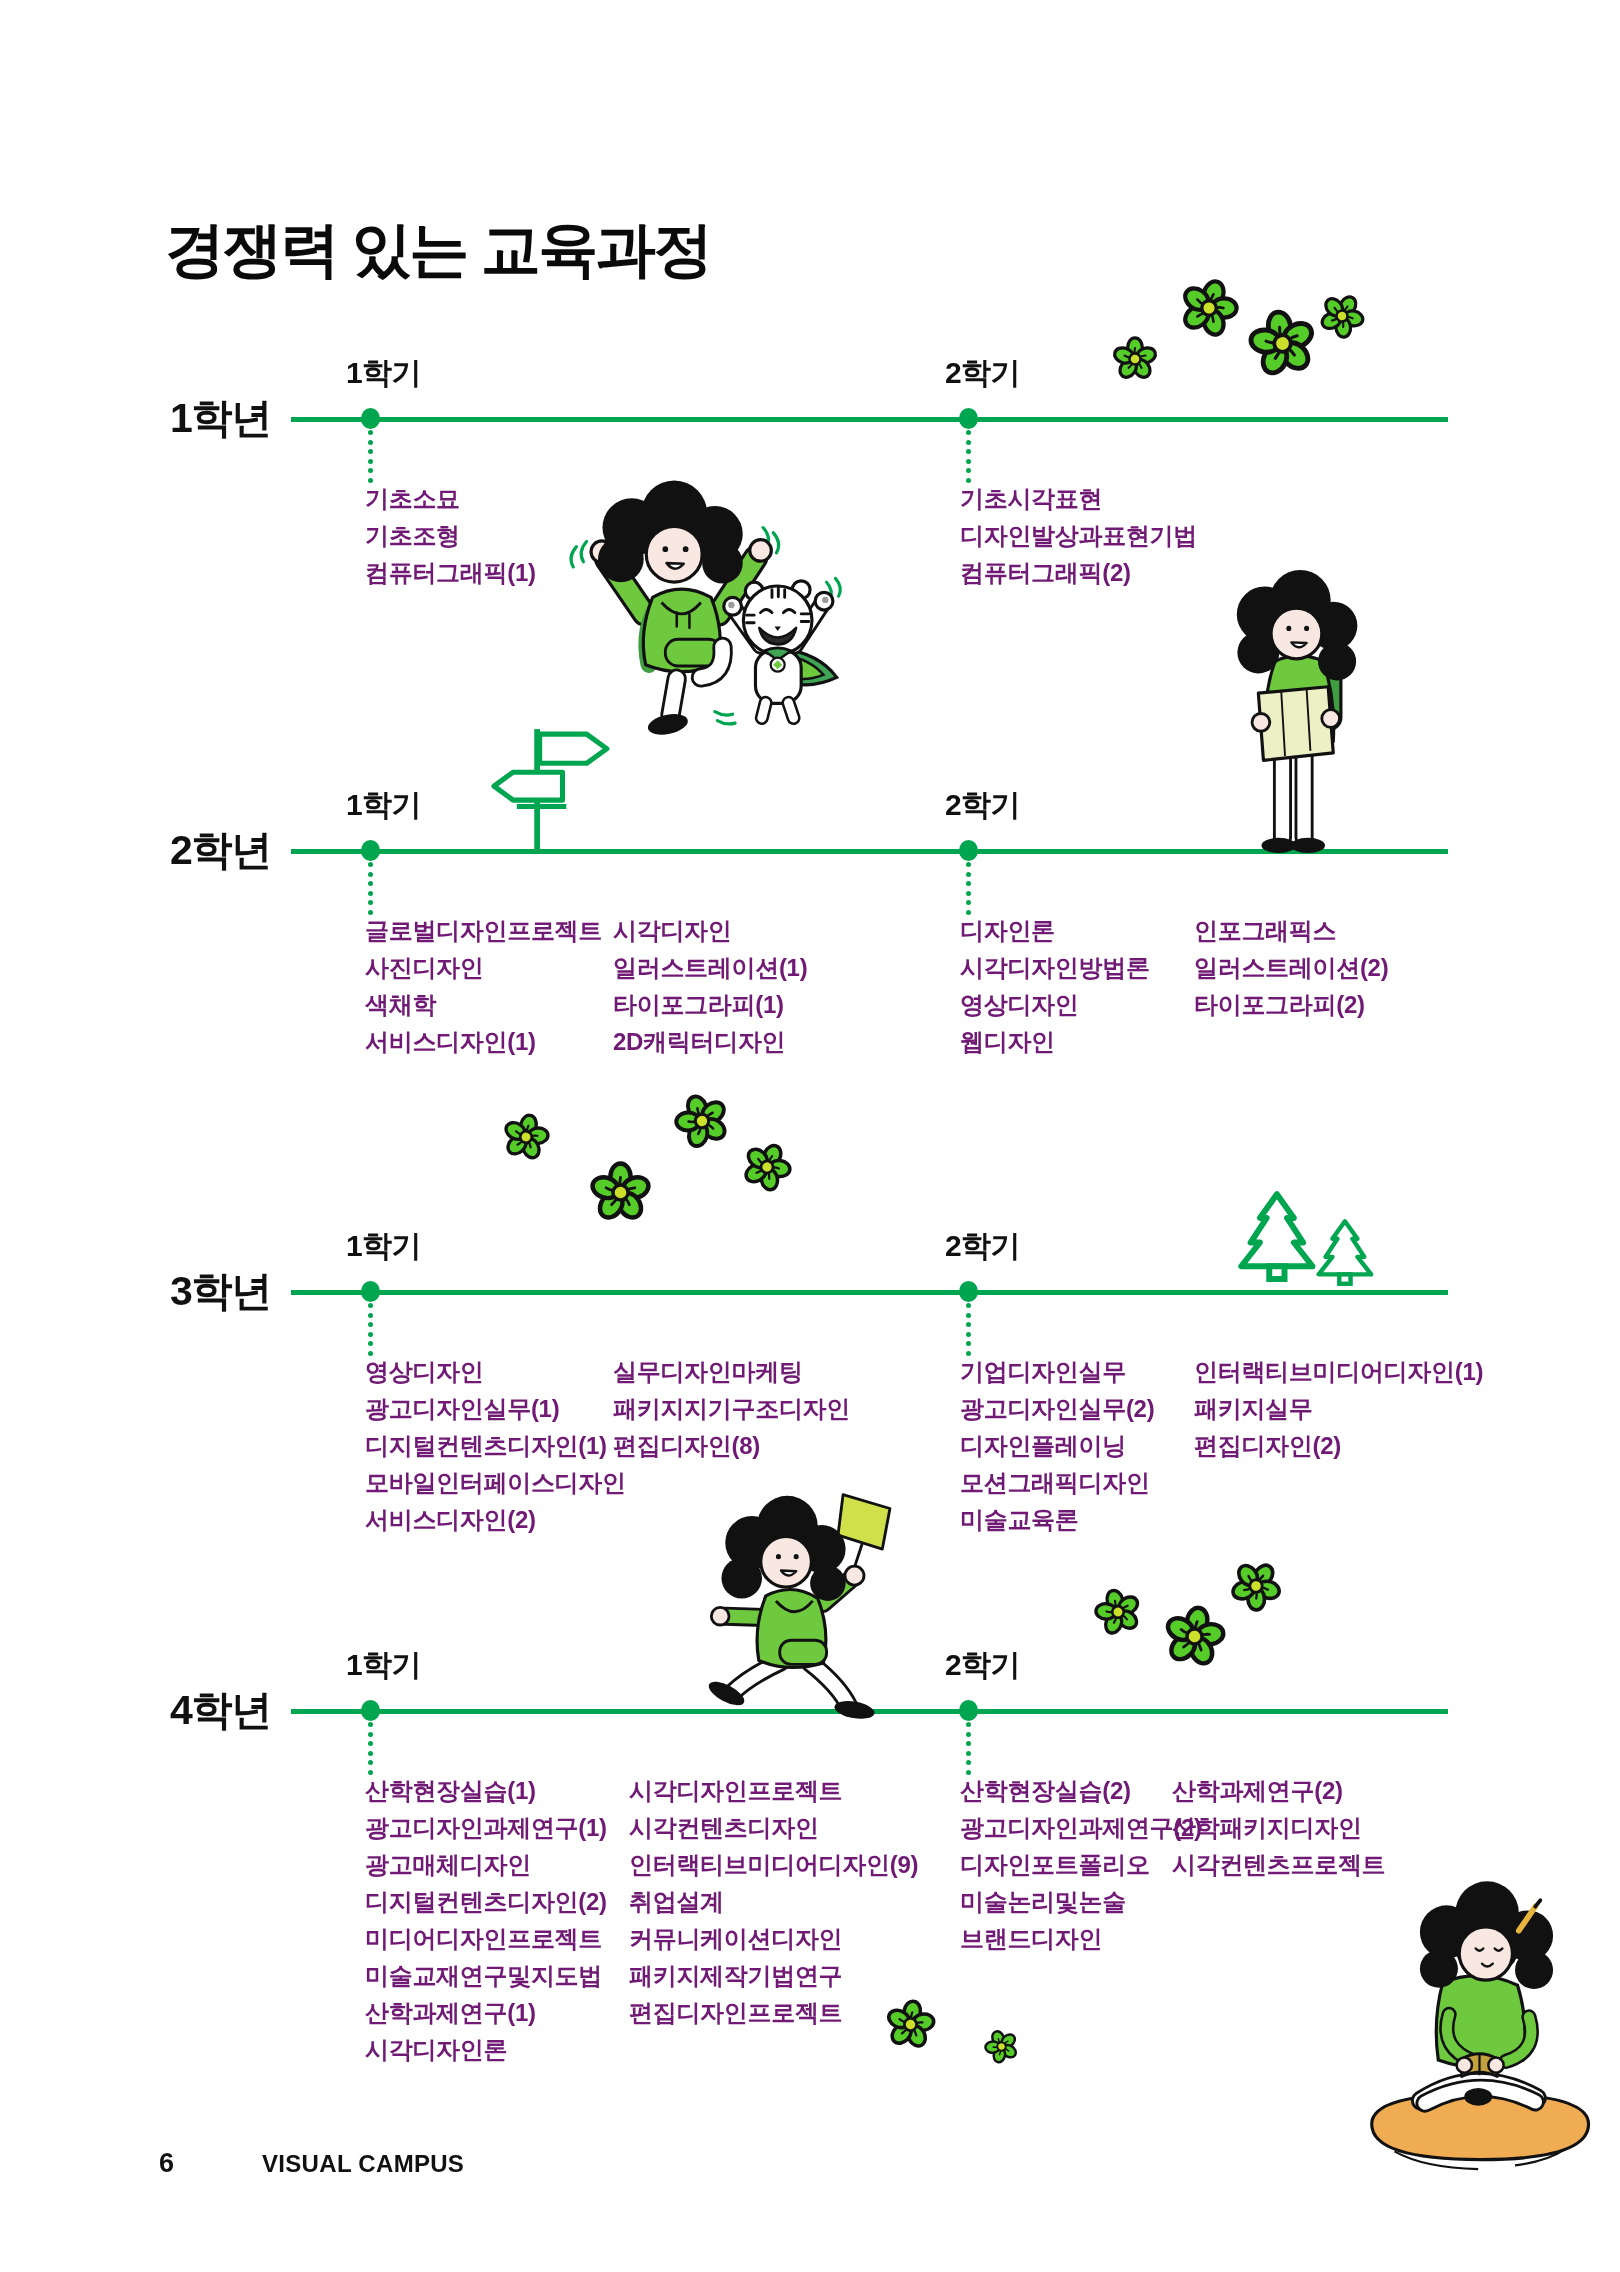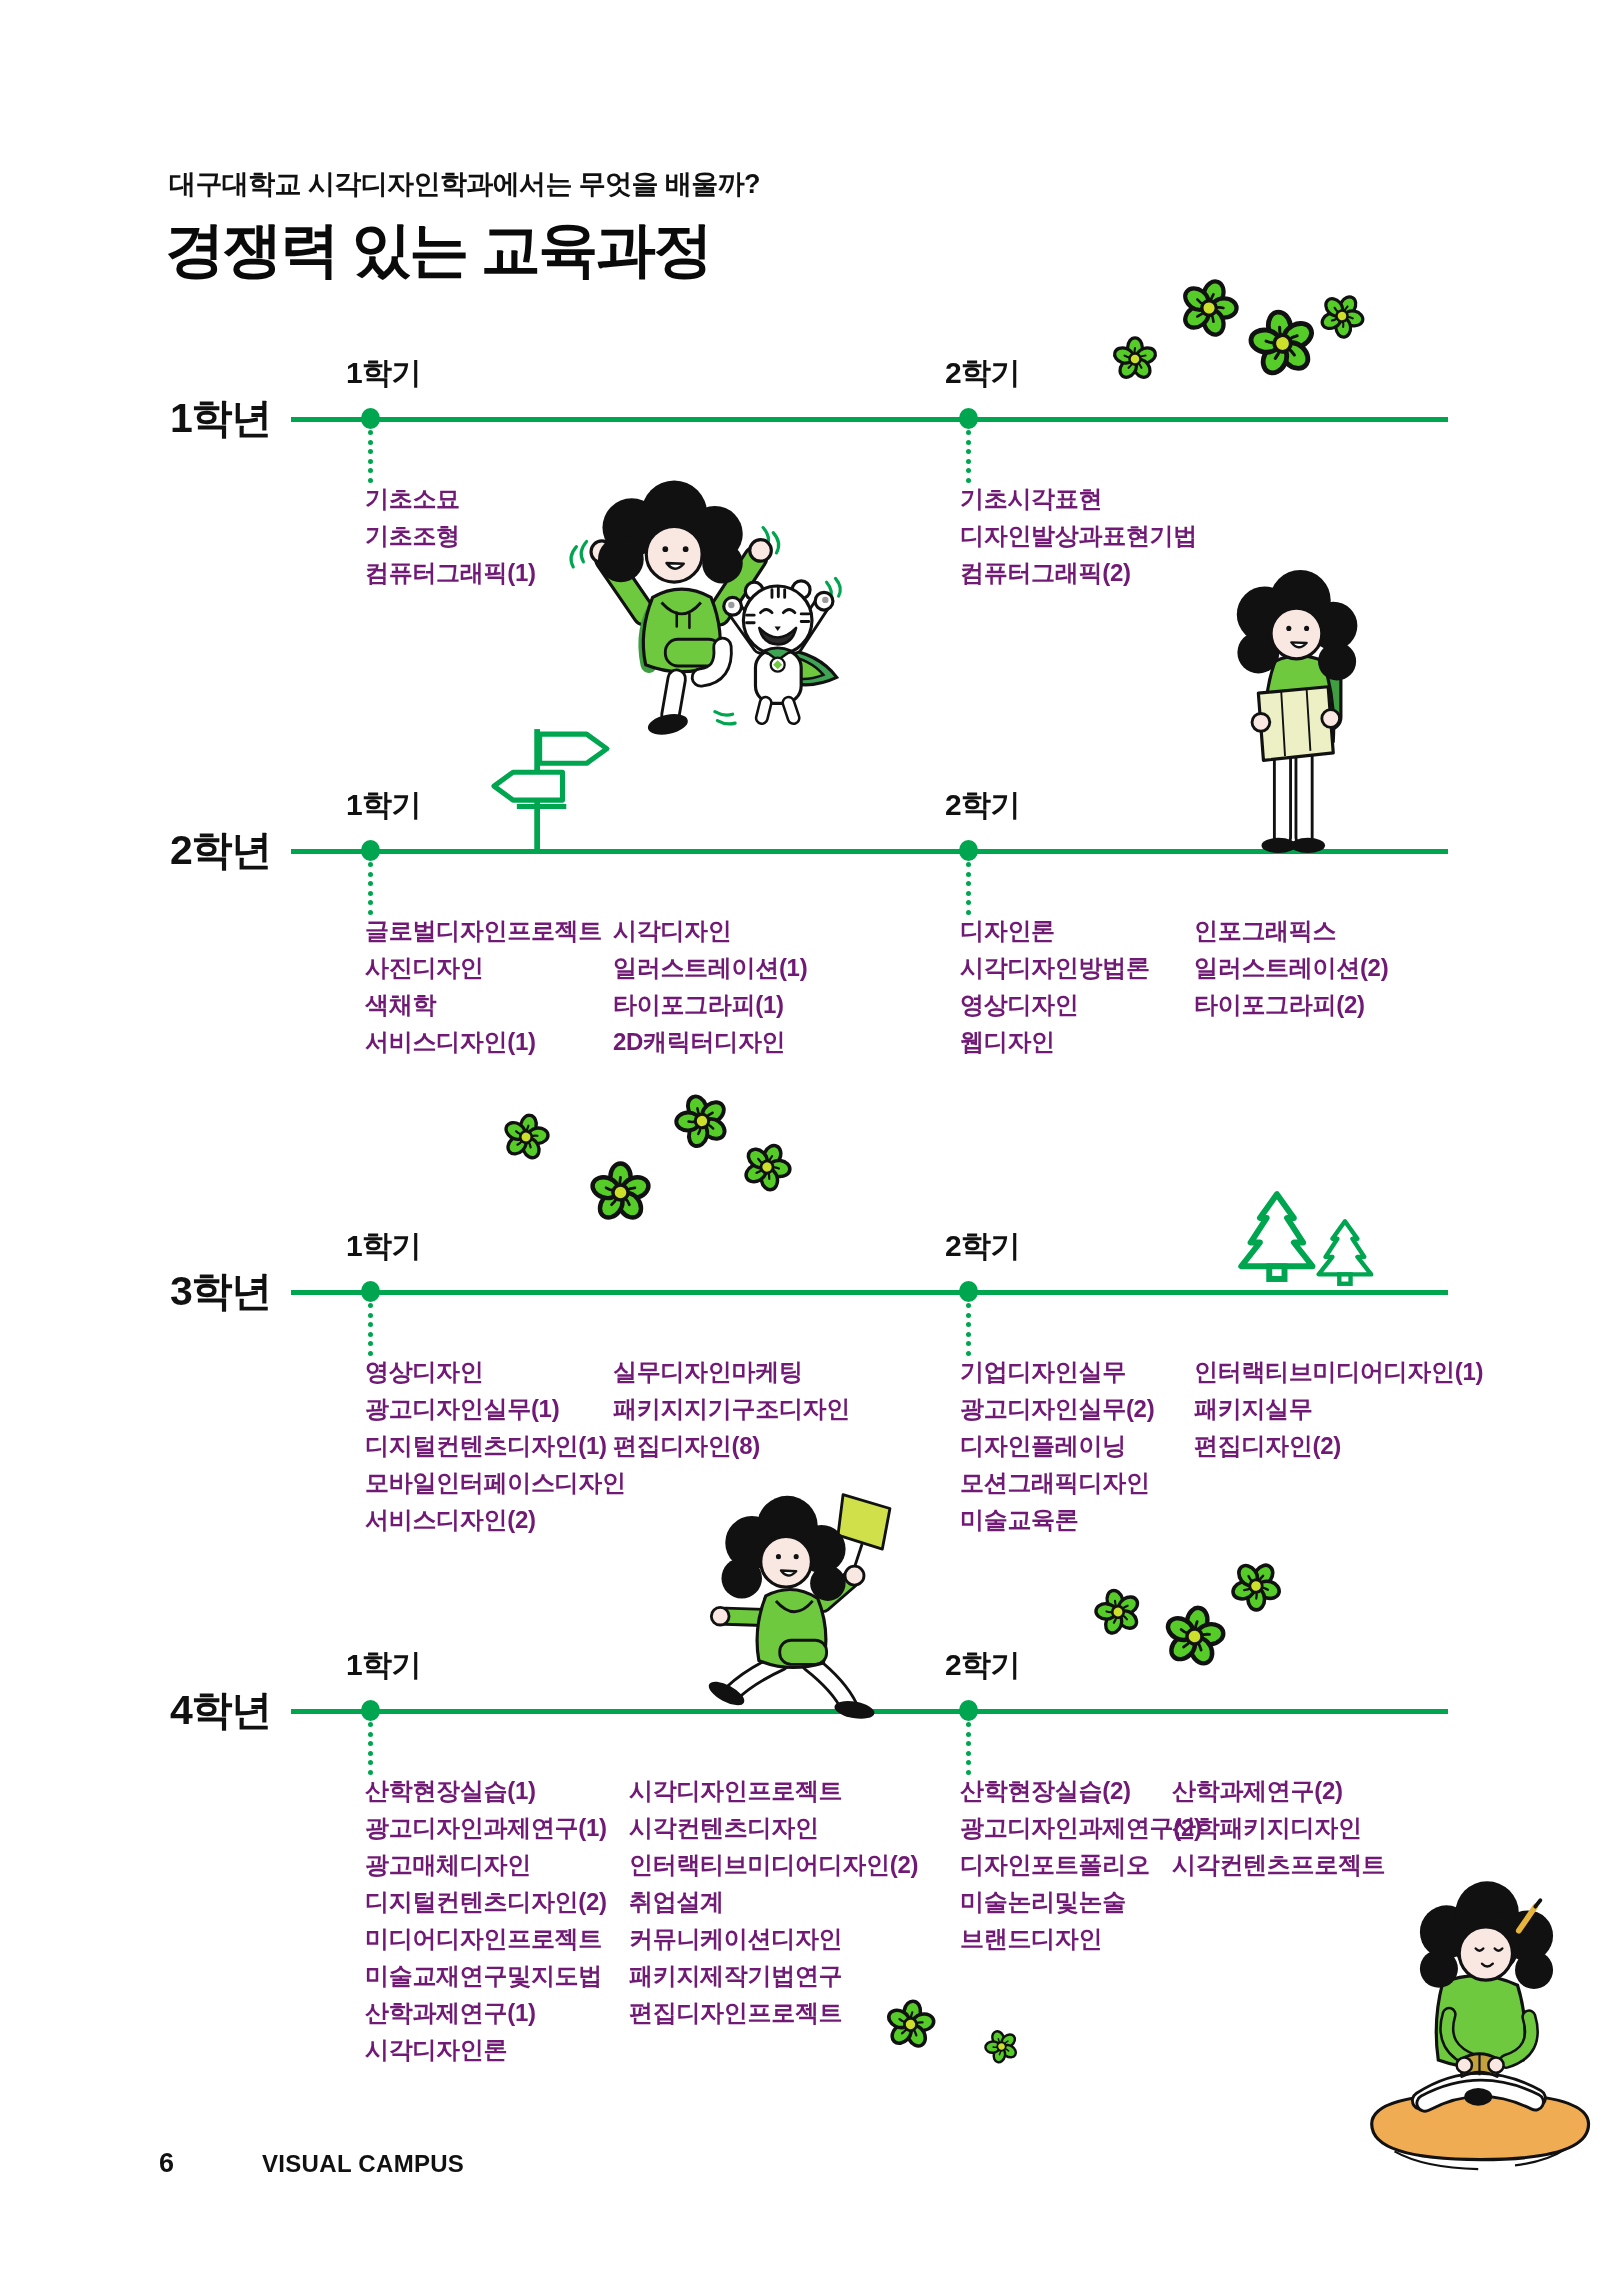--- a/index.html
+++ b/index.html
@@ -80,21 +80,20 @@
         </g>
         <circle cx="50" cy="50" r="12" fill="#CBDF2B" stroke="#111" stroke-width="5.5"></circle>
       </symbol>
       <symbol id="sym-tree" viewBox="0 0 120 110">
         <path d="M60 5 L40 33 L48 33 L29 62 L40 62 L18 90 L102 90 L80 62 L91 62 L72 33 L80 33 Z" fill="#ffffff" stroke="#00A550" stroke-width="7" stroke-linejoin="round"></path>
         <rect x="51" y="90" width="18" height="15" fill="#ffffff" stroke="#00A550" stroke-width="7"></rect>
       </symbol>
     </defs>
   </svg>
 
-  <div class="subtitle">대구대학교 시각디자인학과에서는 무엇을 배울까?</div>
   <div class="main-title">경쟁력 있는 교육과정</div>
 
   <div class="year" style="--ly:419px">
     <div class="year-label">1학년</div>
     <div class="tline"></div>
     <div class="sem-label" style="left:346px">1학기</div>
     <div class="tdot" style="left:361px"></div>
     <div class="ttail" style="left:368px">
         <span></span>
         <span></span>
@@ -241,21 +240,21 @@
         <div>광고매체디자인</div>
         <div>디지털컨텐츠디자인(2)</div>
         <div>미디어디자인프로젝트</div>
         <div>미술교재연구및지도법</div>
         <div>산학과제연구(1)</div>
         <div>시각디자인론</div>
       </div>
     <div class="course-col" style="left:629px">
         <div>시각디자인프로젝트</div>
         <div>시각컨텐츠디자인</div>
-        <div>인터랙티브미디어디자인(2)</div>
+        <div>인터랙티브미디어디자인(9)</div>
         <div>취업설계</div>
         <div>커뮤니케이션디자인</div>
         <div>패키지제작기법연구</div>
         <div>편집디자인프로젝트</div>
       </div>
     <div class="sem-label" style="left:945px">2학기</div>
     <div class="tdot" style="left:959px"></div>
     <div class="ttail" style="left:966px">
         <span></span>
         <span></span>

